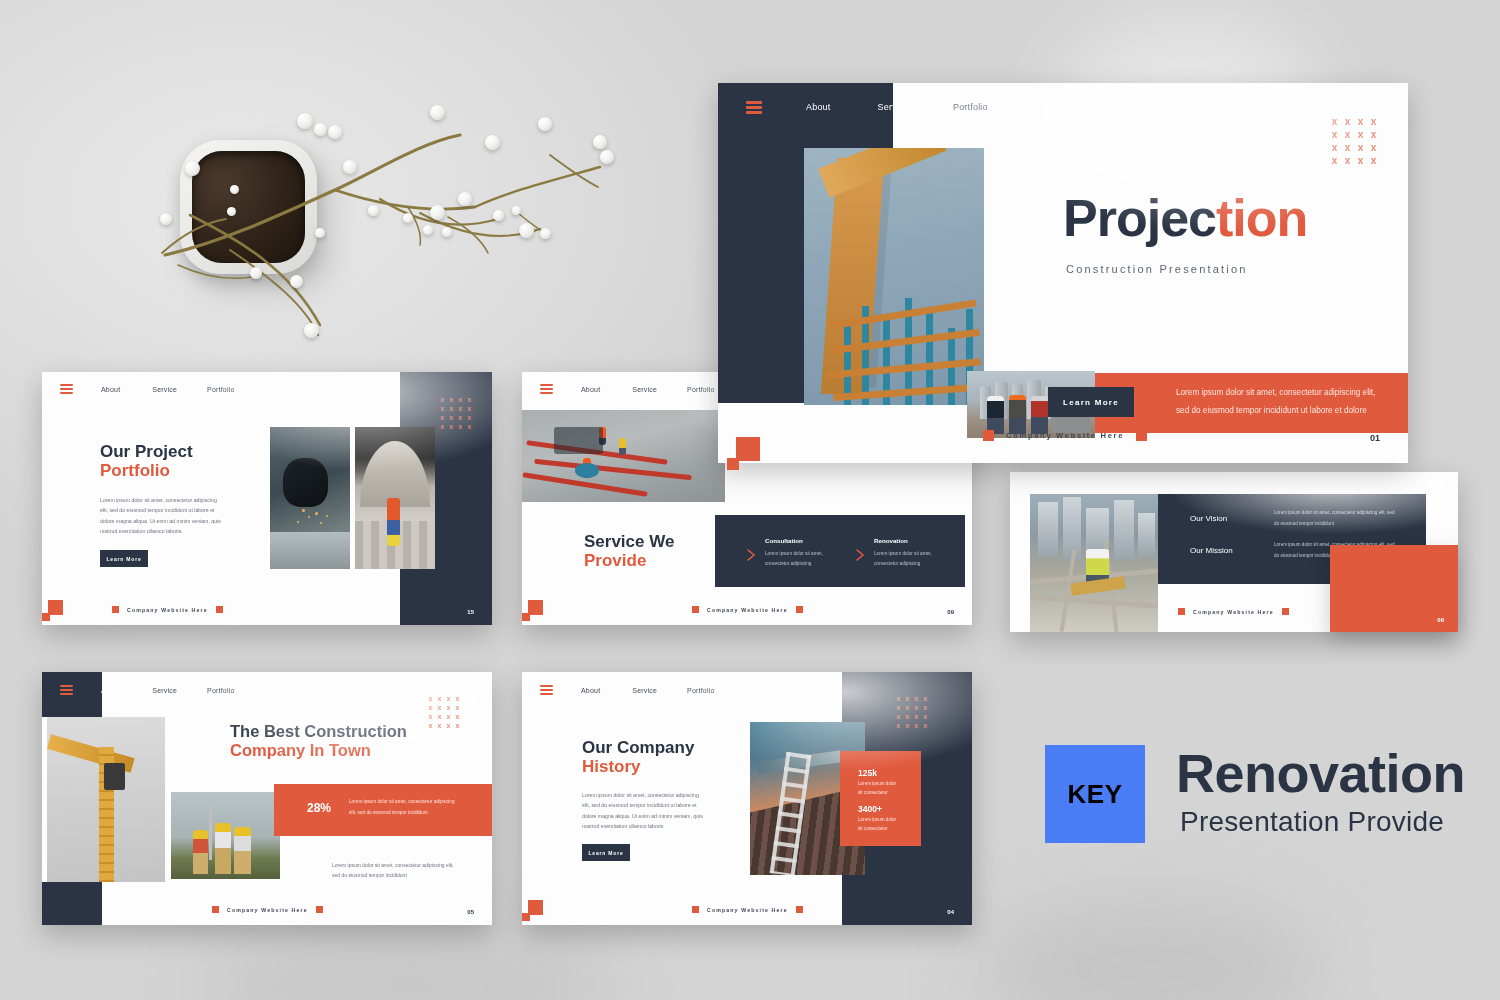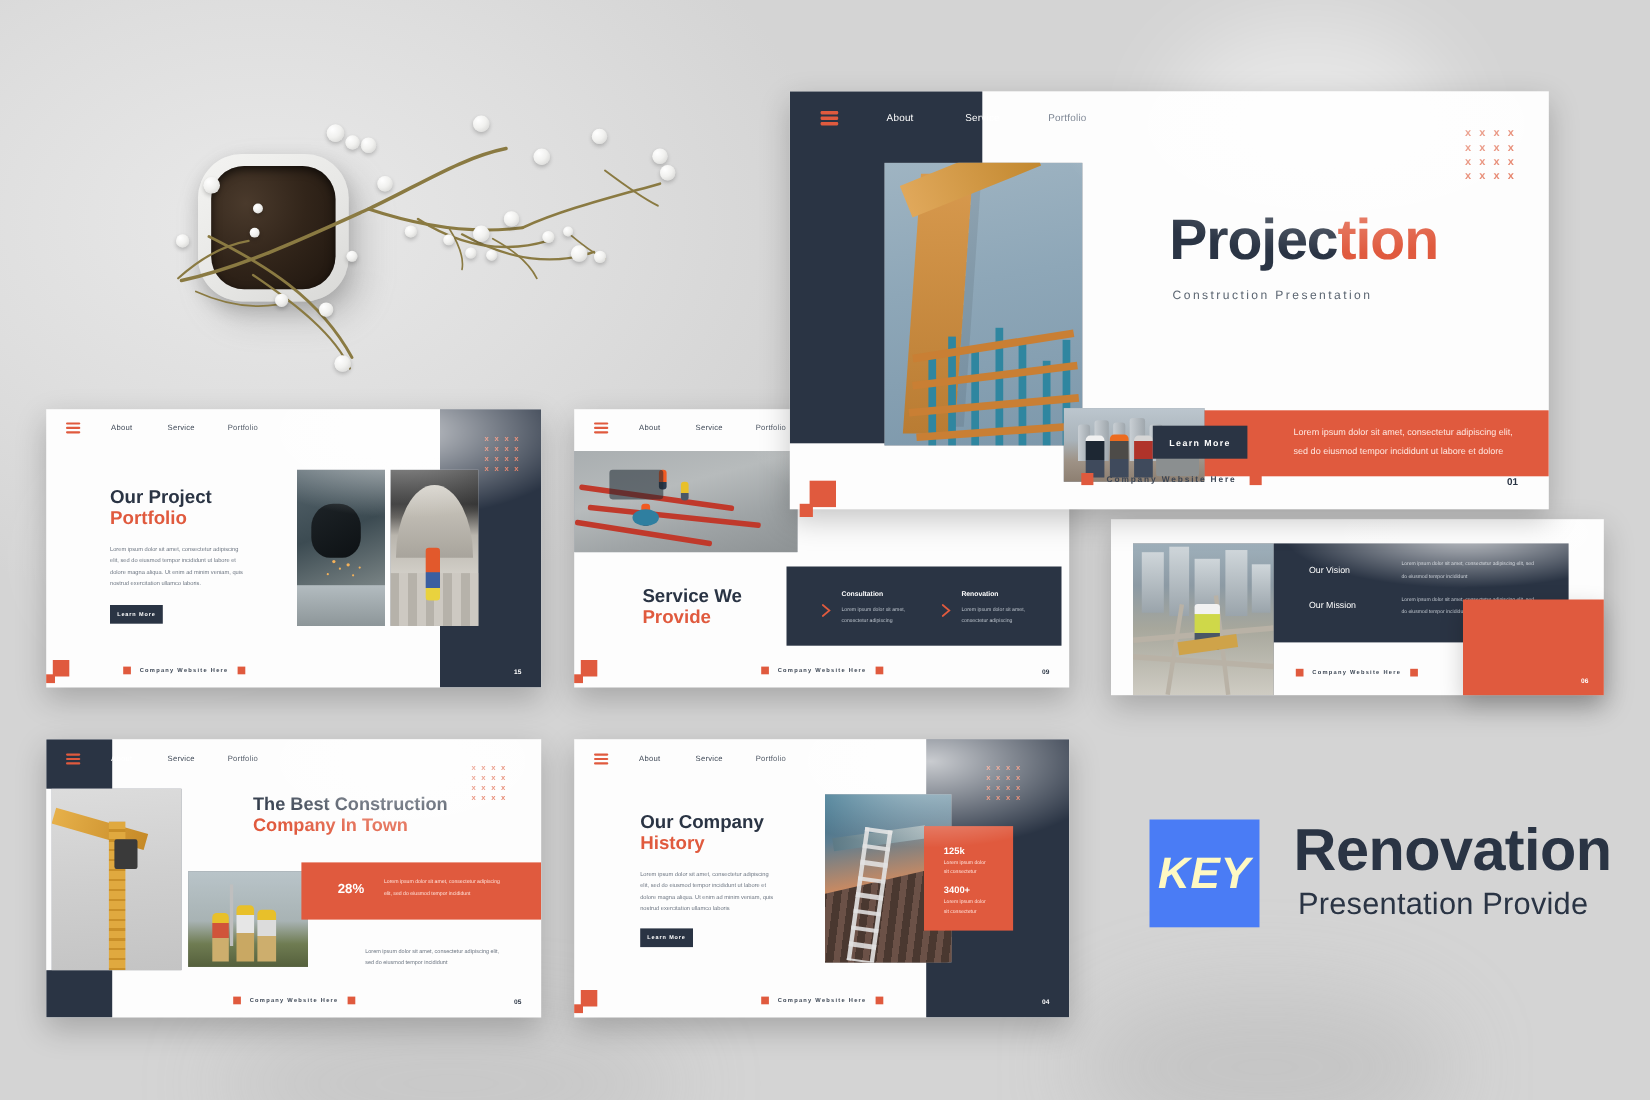--- a/index.html
+++ b/index.html
@@ -156,21 +156,21 @@
     display: flex; align-items: center; justify-content: center;
     letter-spacing: .16em; font-weight: 600;
   }
 
   
   #brand { position: absolute; left: 1040px; top: 740px; width: 430px; height: 110px; }
   #key-badge {
     position: absolute; left: 5px; top: 5px; width: 100px; height: 98px;
     background: #4a7cf5; display: flex; align-items: center; justify-content: center;
   }
-  #key-badge span { color: #fef9c3; font-size: 40px; font-weight: 700; letter-spacing: .02em; font-style: italic; }
+  #key-badge span { color: #000000; font-size: 26px; font-weight: 700; letter-spacing: .02em; }
   #brand-title { position: absolute; left: 136px; top: 2px; font-size: 54px; font-weight: 700; color: #2a3444; letter-spacing: -.5px; }
   #brand-sub { position: absolute; left: 140px; top: 66px; font-size: 28px; color: #2a3444; letter-spacing: .2px; }
 </style>
 </head>
 <body>
 
 <div id="backdrop">
   <div class="blur-blob" style="left:60px;top:430px;width:220px;height:150px;background:rgba(255,255,255,.5);"></div>
   <div class="blur-blob" style="left:1060px;top:20px;width:260px;height:180px;background:rgba(255,255,255,.45);"></div>
   <div class="blur-blob" style="left:980px;top:900px;width:340px;height:140px;background:rgba(168,168,168,.35);"></div>

